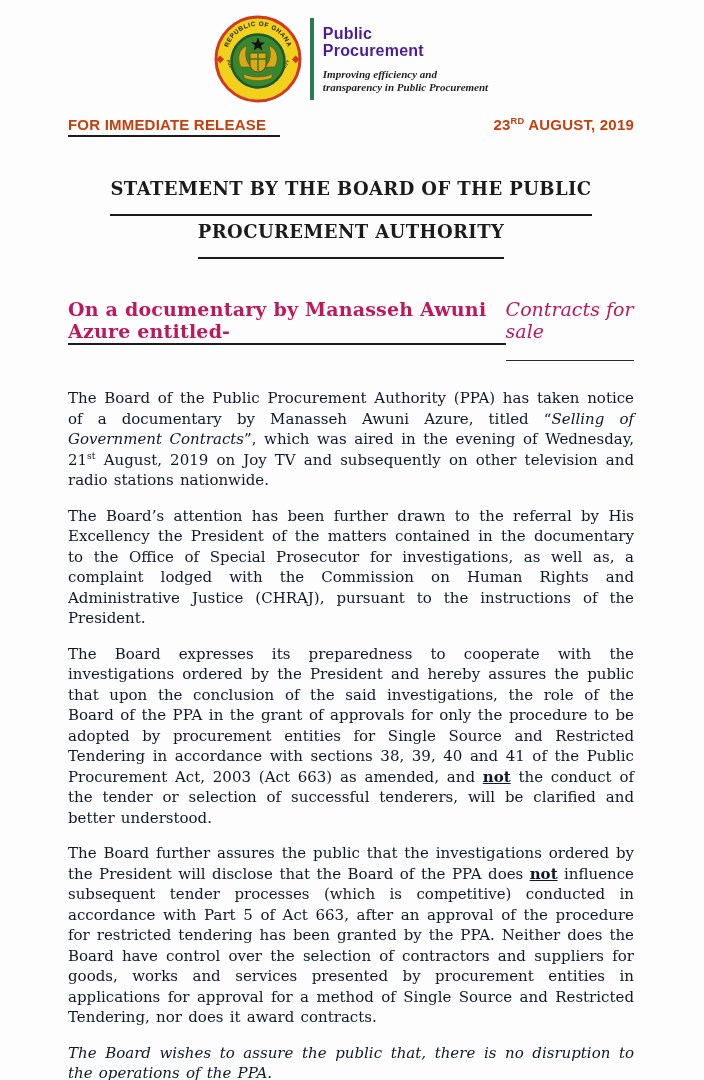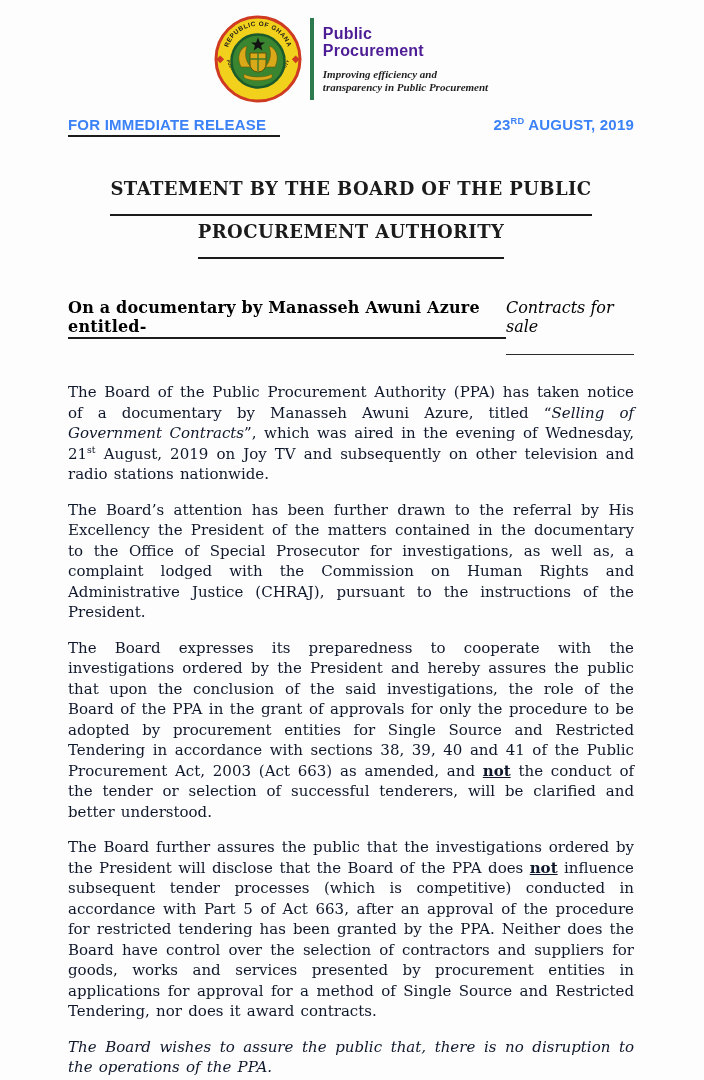--- a/index.html
+++ b/index.html
@@ -15,33 +15,33 @@
   .seal { width:88px; height:88px; flex:0 0 auto; }
   .logo-bar { width:4px; height:82px; background:#2c7a4e; margin:0 9px 0 8px; }
   .logo-textcol { display:flex; flex-direction:column; }
   .wordmark { font-family:"Liberation Sans", sans-serif; font-weight:bold;
               font-size:16px; line-height:17px; color:#4c1d95; letter-spacing:0.2px; }
   .tagline  { font-family:Liberation Serif, serif; font-style:italic; font-weight:600;
               font-size:11px; line-height:13px; color:#1f1f1f; margin-top:9px; }
 
   
   .release-row { display:flex; justify-content:space-between; align-items:flex-start; margin-top:13px;
-                 font-family:"Liberation Sans", sans-serif; font-weight:bold; font-size:15px; color:#3b82f6; }
+                 font-family:"Liberation Sans", sans-serif; font-weight:bold; font-size:15px; color:#c2410c; }
   .release-label { border-bottom:2px solid #1c1c1c; padding:0 14px 2px 0; letter-spacing:0.2px; }
   .release-date { letter-spacing:0.2px; }
   sup, .sup { vertical-align:super; font-size:62%; line-height:0; }
 
   
   .title-block { text-align:center; margin-top:36px; font-weight:bold; font-size:18px;
                  line-height:31px; color:#1b1b1b; letter-spacing:0.4px; }
   .title-line { display:inline-block; border-bottom:2px solid #1b1b1b; padding-bottom:10px; }
 
   
   .subtitle-row { display:flex; justify-content:space-between; align-items:baseline; margin-top:23px;
-                  font-size:16px; color:#000000; }
+                  font-size:19px; color:#be185d; }
   .subtitle-bold { font-weight:bold; border-bottom:2px solid #1d1d1d; padding-bottom:1px; letter-spacing:0.2px; }
   .subtitle-italic { font-style:italic; border-bottom:1.5px solid #2a2a2a; padding-bottom:18px;margin-top:16px; }
 
   
   .body-copy { margin-top:27px; }
   .body-copy p { margin:0 0 15px 0; text-align:justify; font-size:15px; line-height:20.5px;
                  color:#0f172a; word-spacing:1.5px; }
   .body-copy p:last-child { margin-bottom:0;font-style:italic; }
   b.u { text-decoration:underline; }
   i { font-style:italic; }

